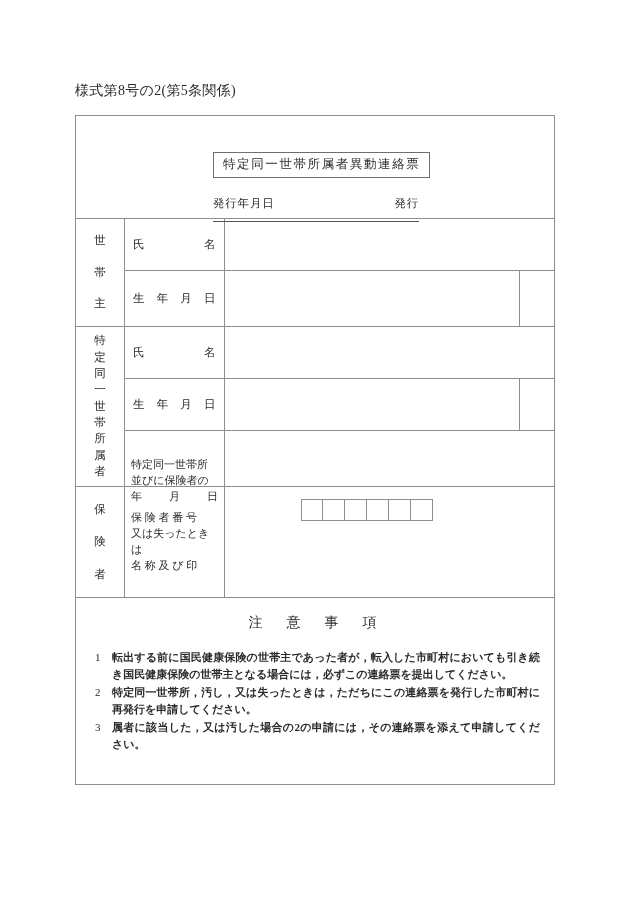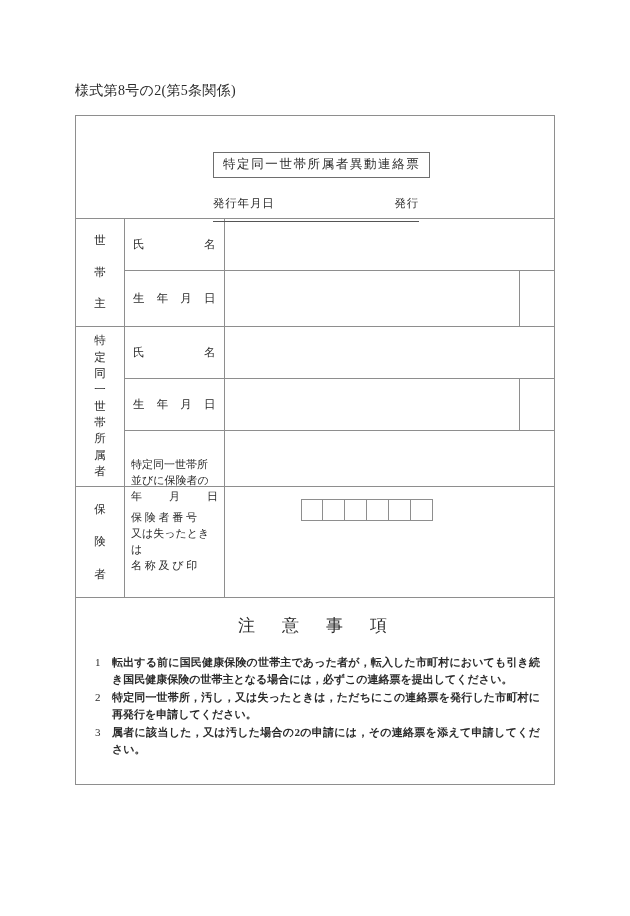--- a/index.html
+++ b/index.html
@@ -188,21 +188,21 @@
   }
   .num-boxes .cell:first-child { border-left: 1px solid #8e8e8e; }
 
   
   .notes {
     box-sizing: border-box;
     padding: 16px 14px 10px 14px;
   }
   .notes-title {
     text-align: center;
-    font-size: 17px;
+    font-size: 14px;
     letter-spacing: 5px;
     margin-bottom: 17px;
   }
   .note-item {
     display: flex;
     font-size: 11px;
     line-height: 1.55;
     margin-bottom: 1px;
   }
   .note-num {

